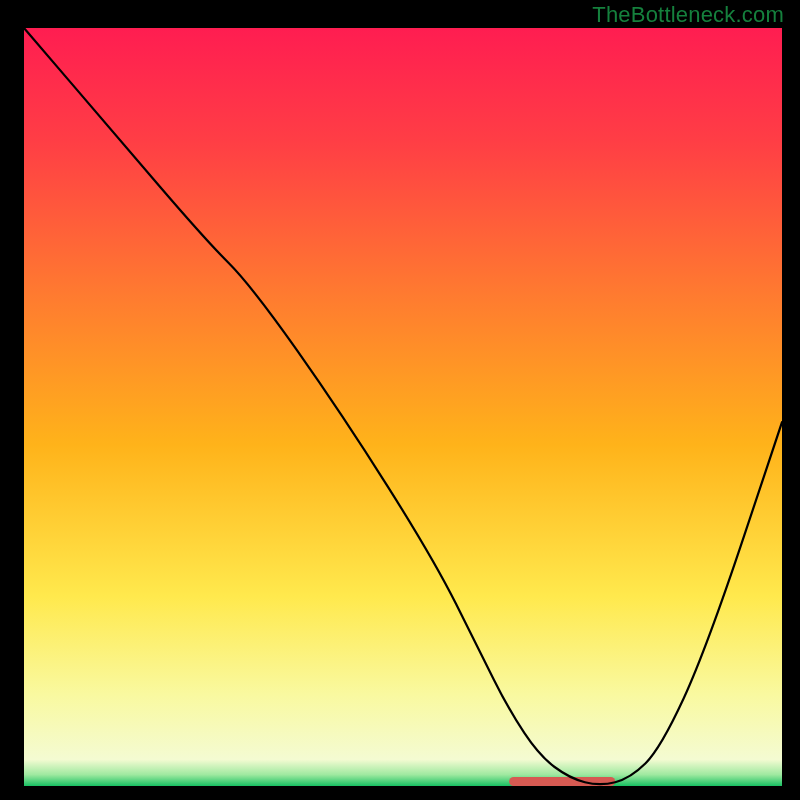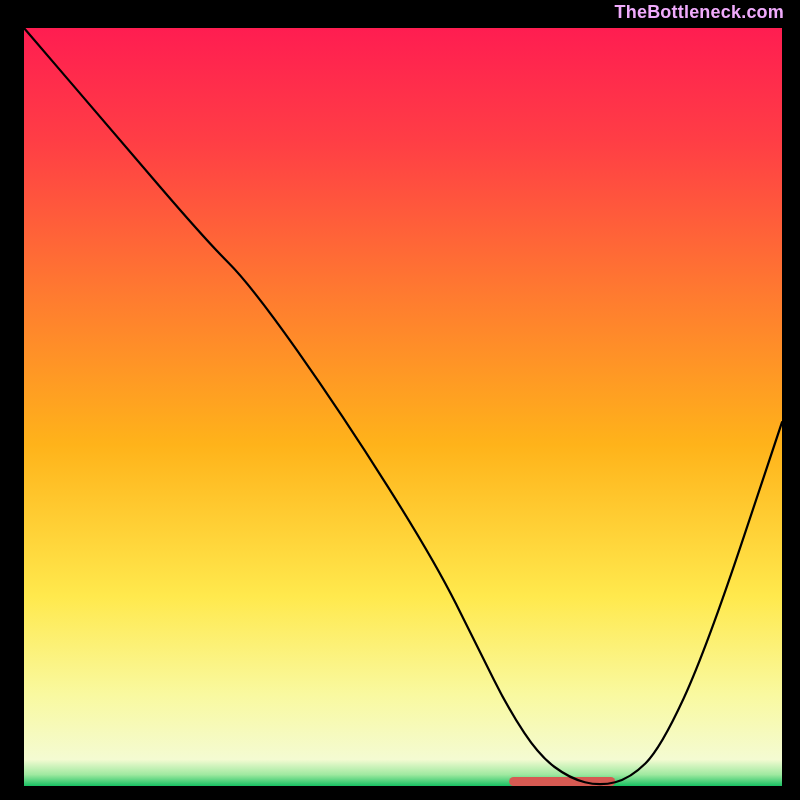--- a/index.html
+++ b/index.html
@@ -13,23 +13,23 @@
   }
   .stage {
     position: relative;
     width: 800px;
     height: 800px;
   }
   .watermark {
     position: absolute;
     top: 2px;
     right: 16px;
-    color: #f0abfc;
-    font-size: 18px;
-    font-weight: 700;
+    color: #15803d;
+    font-size: 22px;
+    font-weight: 400;
     letter-spacing: 0.2px;
     z-index: 10;
   }
   svg {
     display: block;
     position: absolute;
     left: 0;
     top: 0;
   }
 </style>

